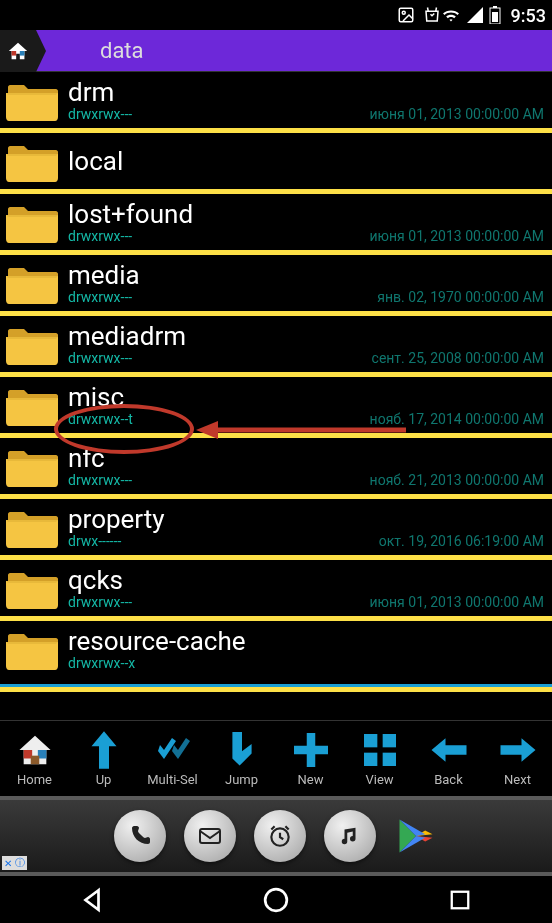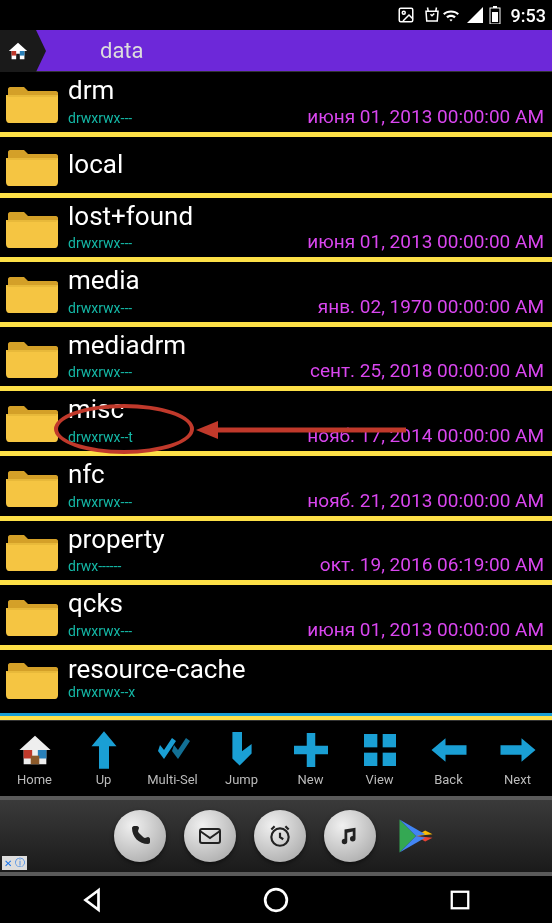--- a/index.html
+++ b/index.html
@@ -20,21 +20,21 @@
 
   
   .file-list { height: 648px; overflow: hidden; background: #000; }
   .file-row { display: flex; align-items: center; padding: 4px 8px 4px 4px; border-bottom: 5px solid #fde047; position: relative; }
   .folder-icon { width: 56px; height: 48px; margin-right: 8px; flex-shrink: 0; display: flex; align-items: center; justify-content: center; }
   .folder-svg { width: 52px; height: 42px; }
   .file-info { flex: 1; min-width: 0; display: flex; flex-direction: column; }
   .file-name { font-size: 26px; color: #fff; line-height: 1.1; }
   .file-bottom { display: flex; justify-content: space-between; align-items: baseline; }
   .file-perms { font-size: 14px; color: #14b8a6; }
-  .file-date { font-size: 19px; color: #d946ef; }
+  .file-date { font-size: 14px; color: #0f766e; }
   .scroll-indicator { position: absolute; bottom: 0; left: 0; right: 0; height: 3px; background: #1a9fd4; }
   .last-row { padding-bottom: 14px; }
   .last-row .file-date { visibility: hidden; }
 
   
   .red-ellipse { position: absolute; left: 54px; top: 404px; width: 140px; height: 50px; border: 4px solid #c0392b; border-radius: 50%; pointer-events: none; z-index: 10; }
   .red-arrow { position: absolute; left: 196px; top: 418px; pointer-events: none; z-index: 10; }
 
   
   .toolbar { height: 76px; background: #000; display: flex; border-top: 1px solid #333; }
@@ -173,21 +173,21 @@
         <svg class="folder-svg" viewBox="0 0 52 42">
   <path fill="#d4a028" d="M2 6h16l4 4h28c1 0 2 1 2 2v2H2V8c0-1 1-2 2-2z"></path>
   <path fill="#f5c542" d="M0 14h52v24c0 2-1 4-3 4H3c-2 0-3-2-3-4V14z"></path>
   <path fill="#e8b93a" d="M0 14h52l-2 2H2z"></path>
 </svg>
       </div>
     <div class="file-info">
       <span class="file-name">mediadrm</span>
       <div class="file-bottom">
         <span class="file-perms">drwxrwx---</span>
-        <span class="file-date">сент. 25, 2018 00:00:00 AM</span>
+        <span class="file-date">сент. 25, 2008 00:00:00 AM</span>
       </div>
     </div>
 
   </div>
     <div class="file-row">
     <div class="folder-icon">
         <svg class="folder-svg" viewBox="0 0 52 42">
   <path fill="#d4a028" d="M2 6h16l4 4h28c1 0 2 1 2 2v2H2V8c0-1 1-2 2-2z"></path>
   <path fill="#f5c542" d="M0 14h52v24c0 2-1 4-3 4H3c-2 0-3-2-3-4V14z"></path>
   <path fill="#e8b93a" d="M0 14h52l-2 2H2z"></path>

